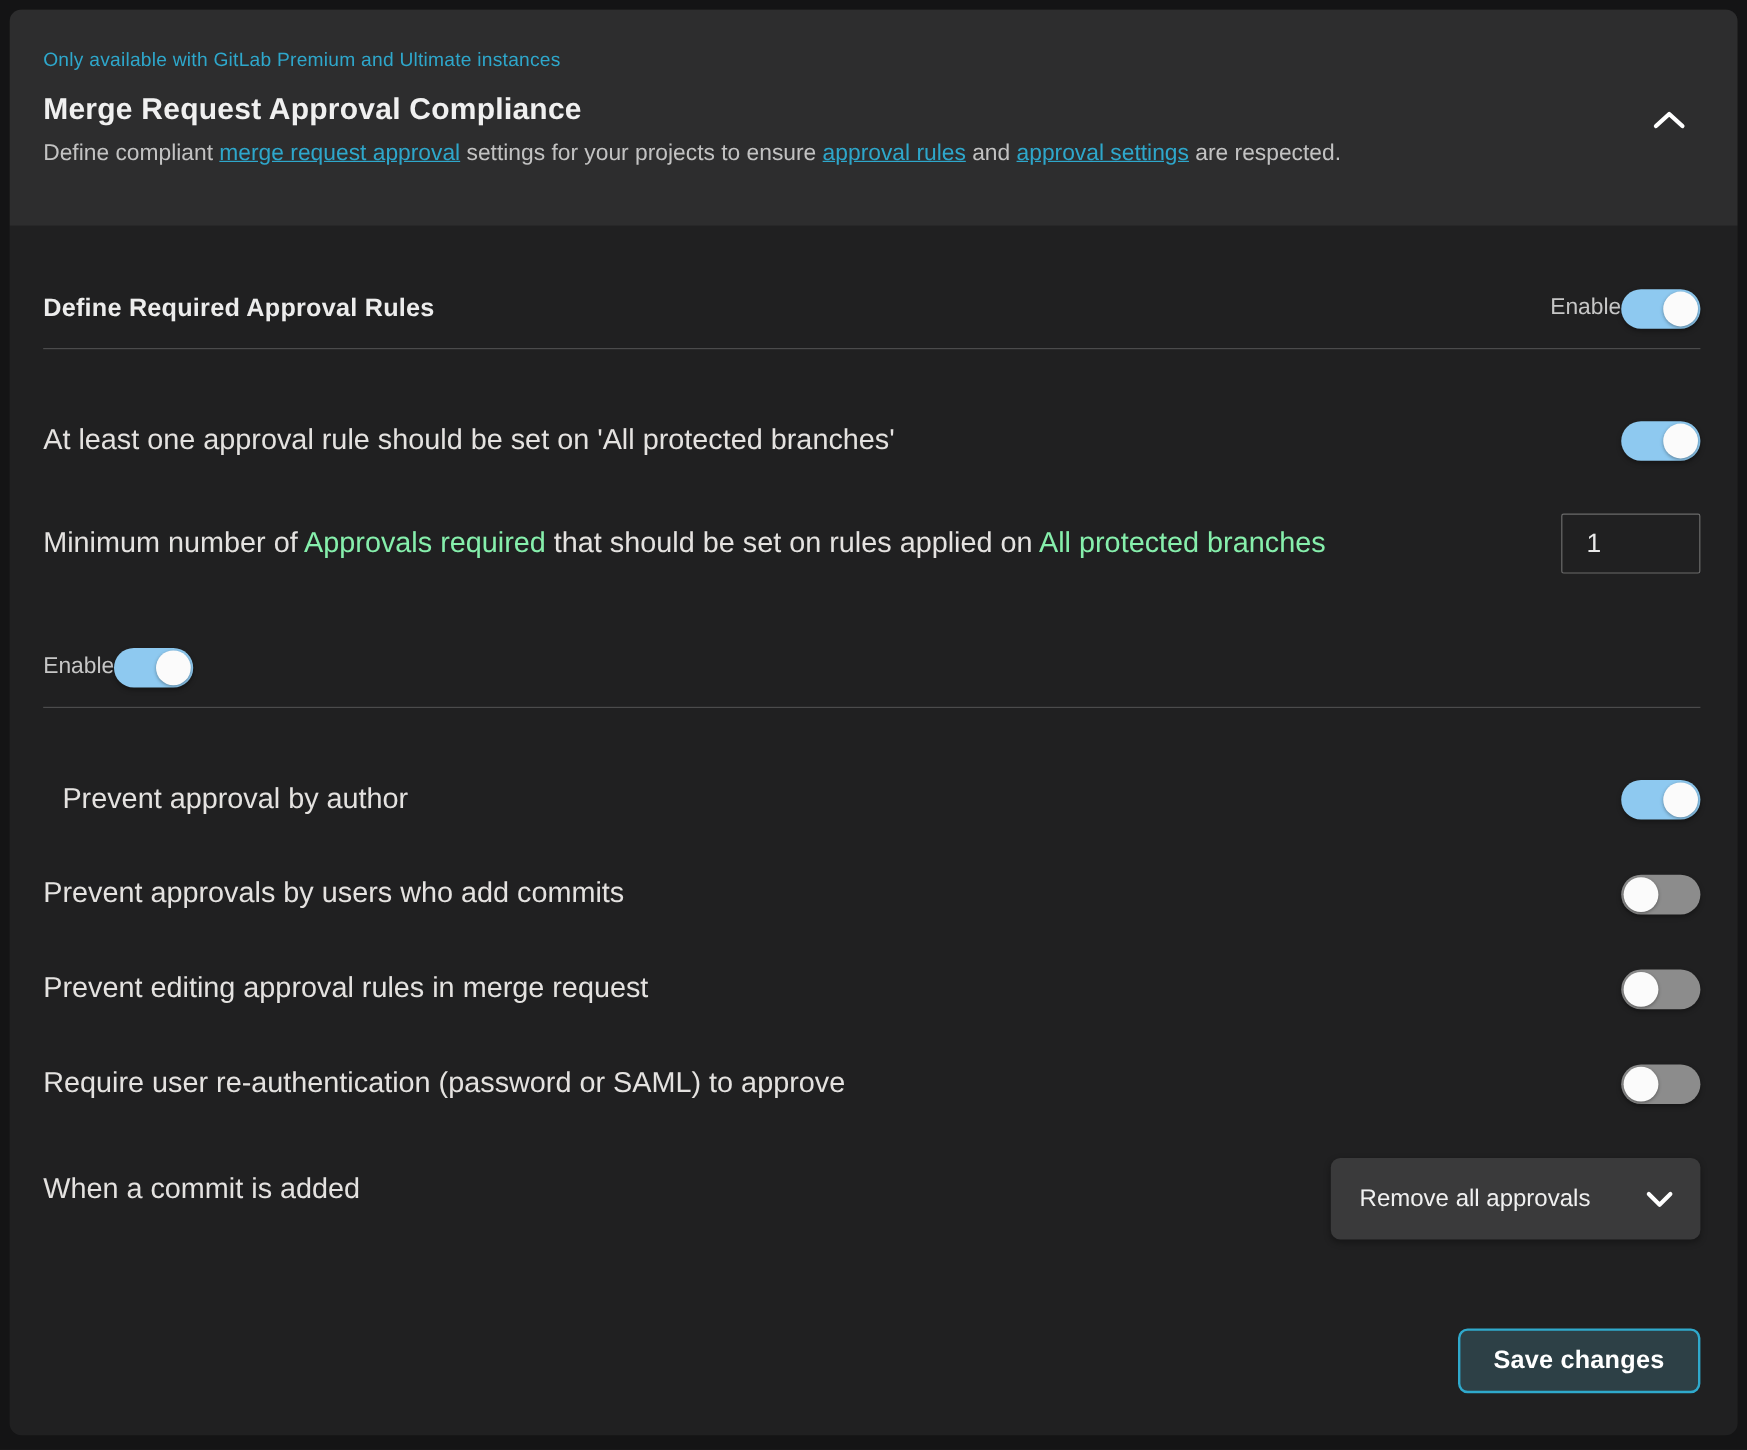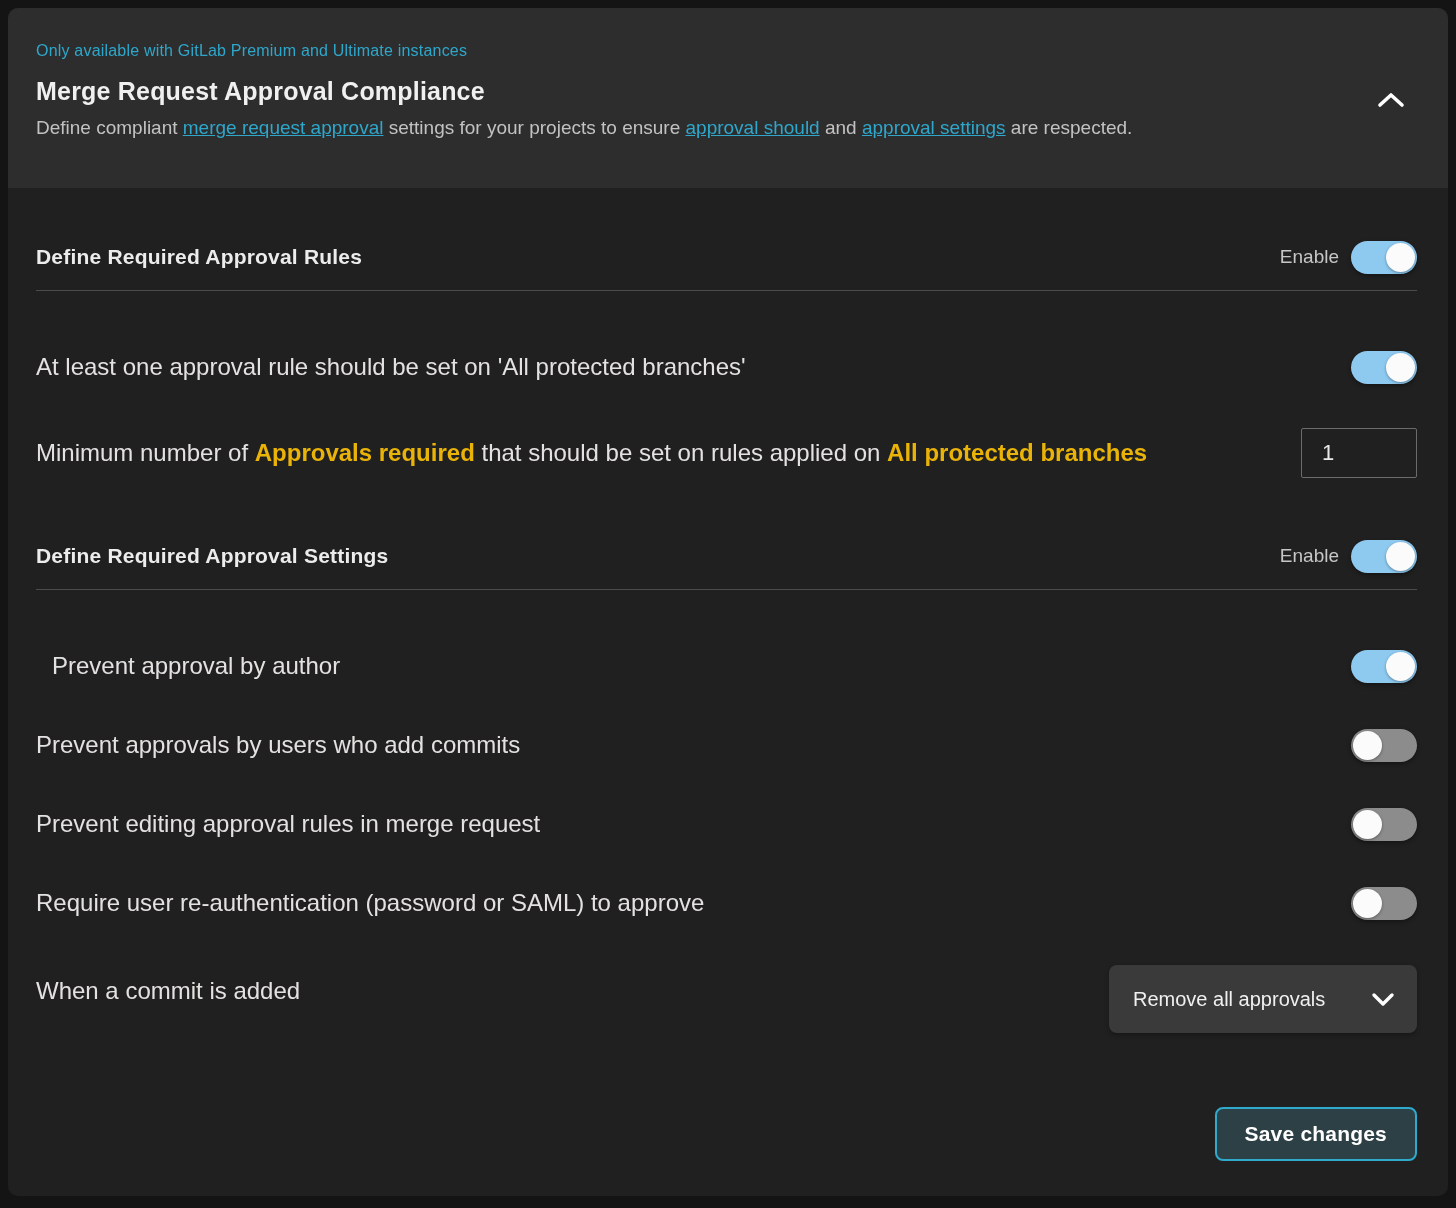--- a/index.html
+++ b/index.html
@@ -71,22 +71,22 @@
   }
   .divider {
     margin-top:10px;
     border-top:1px solid #4b4b4c;
     height:0;
   }
   .setting-label {
     color:#e4e2e0;
     font-size:24px;
   }
-  .setting-label b { font-weight:700; color:#eab308; }
-  .enable-wrap { display:flex; align-items:center; gap:12px; }
+  .setting-label b { font-weight:400; color:#86efac; }
+  .enable-wrap { display:flex; align-items:center; }
   .enable-label { color:#c6c6c6; font-size:19px; }
   
   .row-toggle-1   { margin-top:52px; height:48px; }
   .row-min        { margin-top:37px; height:50px; }
   .section-row-2  { margin-top:55px; }
   .row-author     { margin-top:52px; height:48px;margin-left:16px; }
   .row-gap        { margin-top:31px; height:48px; }
   .row-commit     { margin-top:38px; height:68px; align-items:center; }
   .row-commit .setting-label { align-self:flex-start; margin-top:12px; }
   .row-save       { margin-top:74px; height:54px; justify-content:flex-end; }
@@ -151,21 +151,21 @@
 </style>
 </head>
 <body>
 
 <div class="panel">
 
   <div class="header">
     <div class="premium-notice">Only available with GitLab Premium and Ultimate instances</div>
     <div class="title">Merge Request Approval Compliance</div>
     <div class="description">
-      <span>Define compliant </span><a>merge request approval</a><span> settings for your projects to ensure </span><a>approval should</a><span> and </span><a>approval settings</a><span> are respected.</span>
+      <span>Define compliant </span><a>merge request approval</a><span> settings for your projects to ensure </span><a>approval rules</a><span> and </span><a>approval settings</a><span> are respected.</span>
     </div>
     <button class="collapse-btn">
       <span>
         <svg class="icon-svg" width="28" height="18" viewBox="0 0 28 18">
           <polyline points="3,14 14,4 25,14" fill="none" stroke="#ffffff" stroke-width="3.6" stroke-linecap="round" stroke-linejoin="round"></polyline>
         </svg>
       </span>
     </button>
   </div>
 
@@ -190,21 +190,20 @@
     </div>
 
     <div class="row row-min">
       <div class="setting-label">
         <span>Minimum number of </span><b>Approvals required</b><span> that should be set on rules applied on </span><b>All protected branches</b>
       </div>
       <input class="num-input" type="text" value="1" style="">
     </div>
 
     <div class="row section-row section-row-2">
-      <div class="section-heading">Define Required Approval Settings</div>
       <div class="enable-wrap">
         <span class="enable-label">Enable</span>
         <div class="toggle on">
             <div class="knob"></div>
           </div>
       </div>
     </div>
     <div class="divider"></div>
 
     <div class="row row-author">

